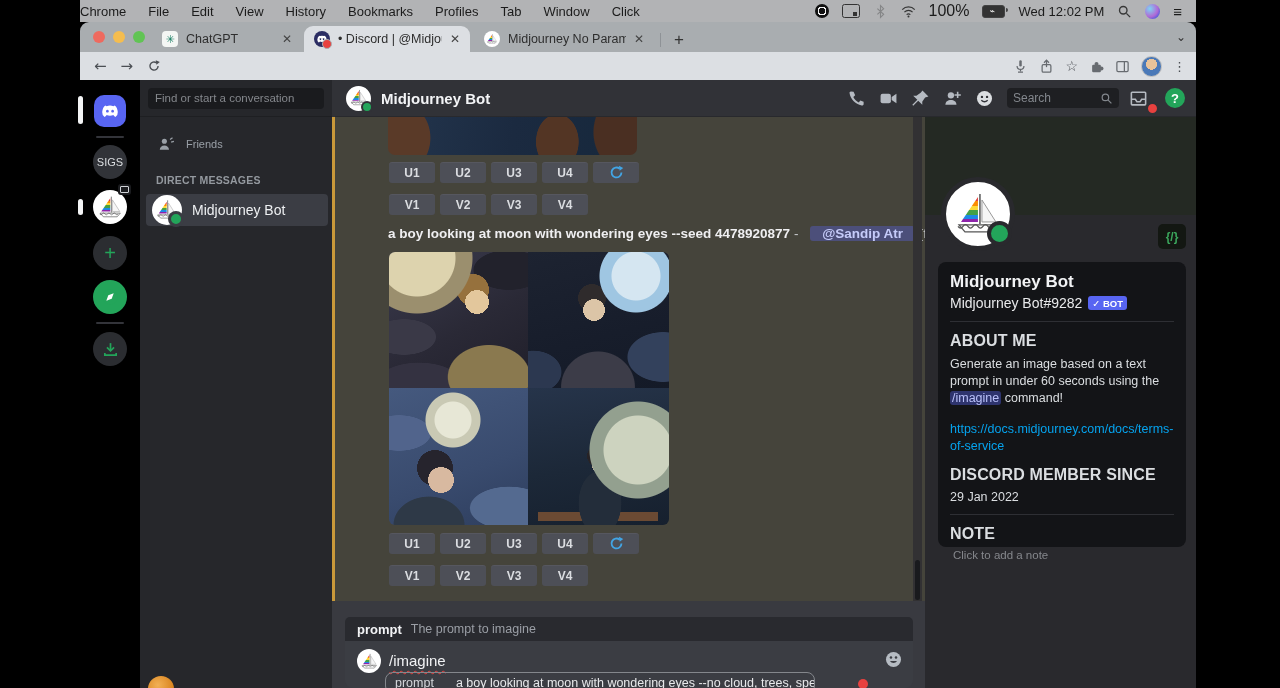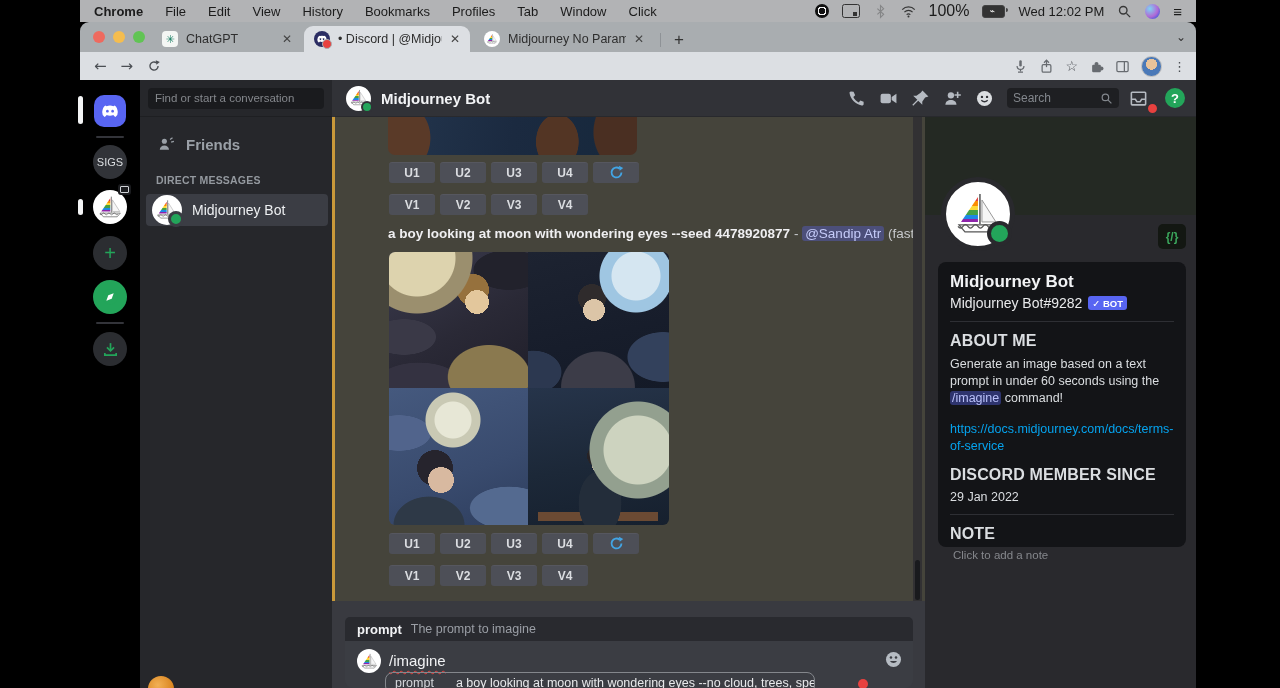--- a/index.html
+++ b/index.html
@@ -4,21 +4,21 @@
 <style>
   html,body{margin:0;padding:0;background:#000;}
   .screen{position:relative;width:1280px;height:688px;background:#000;overflow:hidden;
     font-family:"Liberation Sans","DejaVu Sans",sans-serif;-webkit-font-smoothing:antialiased;}
   .abs{position:absolute;}
   svg{display:block;}
 
   
   .menubar{left:80px;top:0;width:1116px;height:22px;background:#b2b3b5;color:#1b1b1b;
     display:flex;align-items:center;font-size:13px;}
-  .menubar .app{font-weight:700;margin-left:14px;}
+  .menubar .app{font-weight:400;}
   .menubar .mi{margin-left:22px;}
   .mb-right{position:absolute;right:14px;top:0;height:22px;display:flex;align-items:center;gap:13px;}
   .mb-ic{width:15px;height:15px;opacity:.85;}
   .rec-ic{width:14px;height:14px;border-radius:50%;background:radial-gradient(circle,#111 0 3px,#f4f4f4 3px 4.5px,#111 4.5px);}
   .scr-ic{width:16px;height:12px;border:1.6px solid #333;border-radius:2.5px;position:relative;}
   .scr-ic::after{content:"";position:absolute;right:1.5px;bottom:1.5px;width:4px;height:4px;background:#333;}
   .bt-ic{opacity:.35;}
   .clock{font-size:13px;}
   .pct{font-size:16px;}
   .batt{width:21px;height:11px;border:1.5px solid #444;border-radius:3px;position:relative;background:#333;}
@@ -79,21 +79,21 @@
   .rail-cir.plus{font-size:20px;font-weight:400;}
   .explore-cir{background:#23a55a;}
 
   
   .sbar{left:60px;top:0;width:192px;height:608px;background:#26272b;}
   .sbar-head{left:0;top:0;width:192px;height:37px;border-bottom:1px solid #1e1f22;box-sizing:border-box;}
   .sbar-search{left:8px;top:8px;width:176px;height:21px;background:#1a1b1e;border-radius:4px;
     color:#84878c;font-size:11.5px;line-height:21px;padding-left:7px;box-sizing:border-box;white-space:nowrap;overflow:hidden;}
   .friends-row{left:8px;top:50px;width:176px;height:28px;border-radius:4px;display:flex;align-items:center;color:#9aa0a7;}
   .friends-row svg{width:17px;height:17px;margin:0 11px 0 10px;}
-  .friends-row .lbl{font-size:15px;font-weight:700;}
+  .friends-row .lbl{font-size:11px;font-weight:400;}
   .dm-head{left:16px;top:94px;color:#94999f;font-size:10.5px;font-weight:700;letter-spacing:.02em;}
   .dm-plus{left:222px;top:90px;color:#b6bac0;font-size:15px;}
   .dm-row{left:6px;top:114px;width:182px;height:32px;background:#3b3d44;border-radius:4px;display:flex;align-items:center;}
   .dm-row .av{width:30px;height:30px;margin-left:6px;position:relative;}
   .dm-row .nm{margin-left:10px;color:#eef0f2;font-size:14px;font-weight:500;}
 
   
   .accent-line{left:252px;top:37px;width:3px;height:484px;background:#c9993a;}
   .chat-bg{left:255px;top:37px;width:590px;height:484px;background:#45443b;}
   .chat-bottom{left:252px;top:521px;width:593px;height:87px;background:#393a40;}
@@ -118,21 +118,21 @@
       radial-gradient(ellipse 55px 65px at 96% 40%,#4a2f22 0 60%,transparent 62%),
       radial-gradient(ellipse 35px 45px at 68% 65%,#533524 0 60%,transparent 62%),
       linear-gradient(100deg,#23354d,#1b2a40 50%,#16283c);}
   .btn{width:46px;height:21px;background:#4d4f57;border-radius:3px;color:#dbdde1;
     font-size:12px;font-weight:700;display:flex;align-items:center;justify-content:center;
     box-shadow:inset 0 1px 0 rgba(255,255,255,.05);text-align:right;}
   .btn.re svg{width:17px;height:17px;}
   .msg-line{left:308px;top:146px;width:540px;font-size:13.5px;color:#efeff1;white-space:nowrap;}
   .msg-line .b{font-weight:700;}
   .msg-line .dim{color:#c8cacd;font-weight:400;}
-  .mention{background:rgba(88,101,242,.35);color:#c5cbf9;border-radius:3px;padding:0 3px;font-weight:400;}
+  .mention{background:rgba(88,101,242,.35);color:#c5cbf9;border-radius:3px;padding:0 12px;font-weight:700;margin-left:8px;}
   .grid{left:309px;top:172px;width:280px;height:273px;border-radius:6px;overflow:hidden;
     display:grid;grid-template-columns:139px 141px;grid-template-rows:136px 137px;}
   .cell{width:100%;height:100%;}
   .img-a{background:
       radial-gradient(circle 55px at 28px 6px,#ddd3ae 0 38px,#9b8f6e 39px 55px,transparent 56px),
       radial-gradient(circle 12px at 88px 50px,#e3c79c 0 99%,transparent 100%),
       radial-gradient(circle 16px at 84px 38px,#96713d 0 99%,transparent 100%),
       radial-gradient(ellipse 58px 45px at 100px 125px,#8a794f 0 70%,transparent 72%),
       radial-gradient(ellipse 45px 25px at 15px 85px,#3a3947 0 70%,transparent 72%),
       radial-gradient(ellipse 50px 28px at 120px 18px,#22222c 0 70%,transparent 72%),

